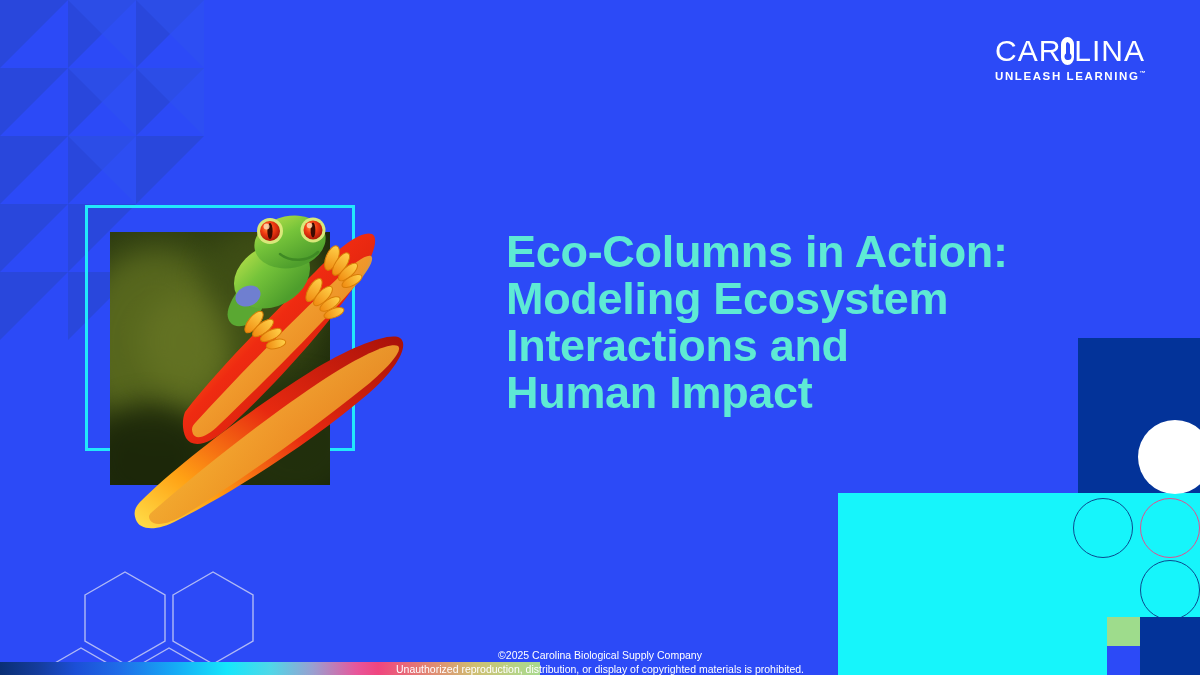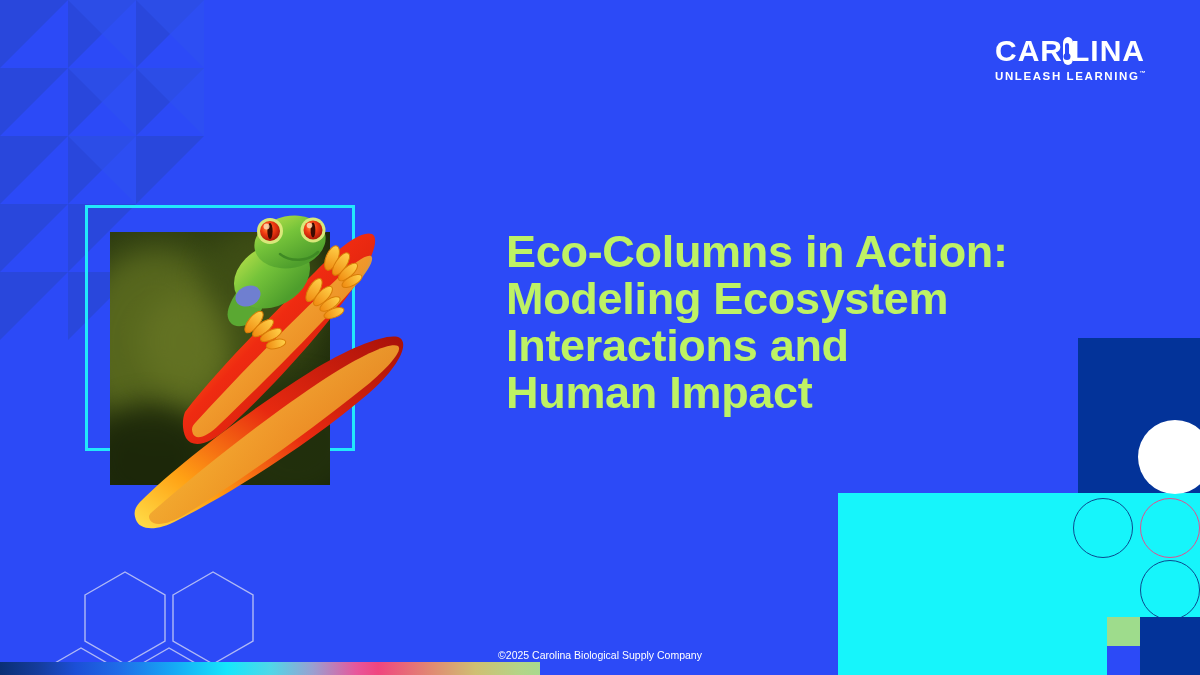--- a/index.html
+++ b/index.html
@@ -76,21 +76,21 @@
       #0a2f74 0%, #143c9c 7%, #1b4fd6 14%, #1f6ce8 22%,
       #16a8f5 32%, #16e6fb 42%, #4fd8e8 50%,
       #9a9fd0 58%, #e8569b 66%, #f0457f 70%,
       #e08a72 80%, #cfbf72 88%, #b4d487 96%, #a8d98e 100%);
   }
 
   
   #logo { right:55px; top:36px; width:150px; text-align:right; }
   #logo-word {
     color:#ffffff;
-    font-weight:bold;
+    font-weight:normal;
     font-size:30px;
     letter-spacing:1px;
     line-height:1;
     font-family:"Liberation Sans", sans-serif;
     white-space:nowrap;
     display:flex; align-items:center; justify-content:flex-end;
   }
   #logo-word .piece { display:inline-block; }
   #logo-o {
     position:relative; display:inline-block;
@@ -110,21 +110,21 @@
   }
   #logo-tag {
     color:#ffffff; font-size:11.5px; font-weight:bold;
     letter-spacing:1.6px; margin-top:4px; white-space:nowrap;
   }
   #logo-tm { font-size:6px; vertical-align:super; }
 
   
   #title {
     left:506px; top:228px; width:600px;
-    color:#bef264;
+    color:#5eead4;
     font-size:45px; font-weight:bold;
     line-height:47px;
     letter-spacing:-0.3px;
     white-space:pre-line;
   }
 
   
   #footer {
     left:0; top:648px; width:1200px;
     text-align:center; color:#ffffff;
@@ -304,15 +304,16 @@
     <div id="logo-tag"><span>UNLEASH LEARNING</span><span id="logo-tm">™</span></div>
   </div>
 
   <h1 class="layer" id="title">Eco-Columns in Action:
 Modeling Ecosystem
 Interactions and
 Human Impact</h1>
 
   <div class="layer" id="footer">
     <div>©2025 Carolina Biological Supply Company</div>
+    <div>Unauthorized reproduction, distribution, or display of copyrighted materials is prohibited.</div>
   </div>
 
 </div>
 
 </body></html>

